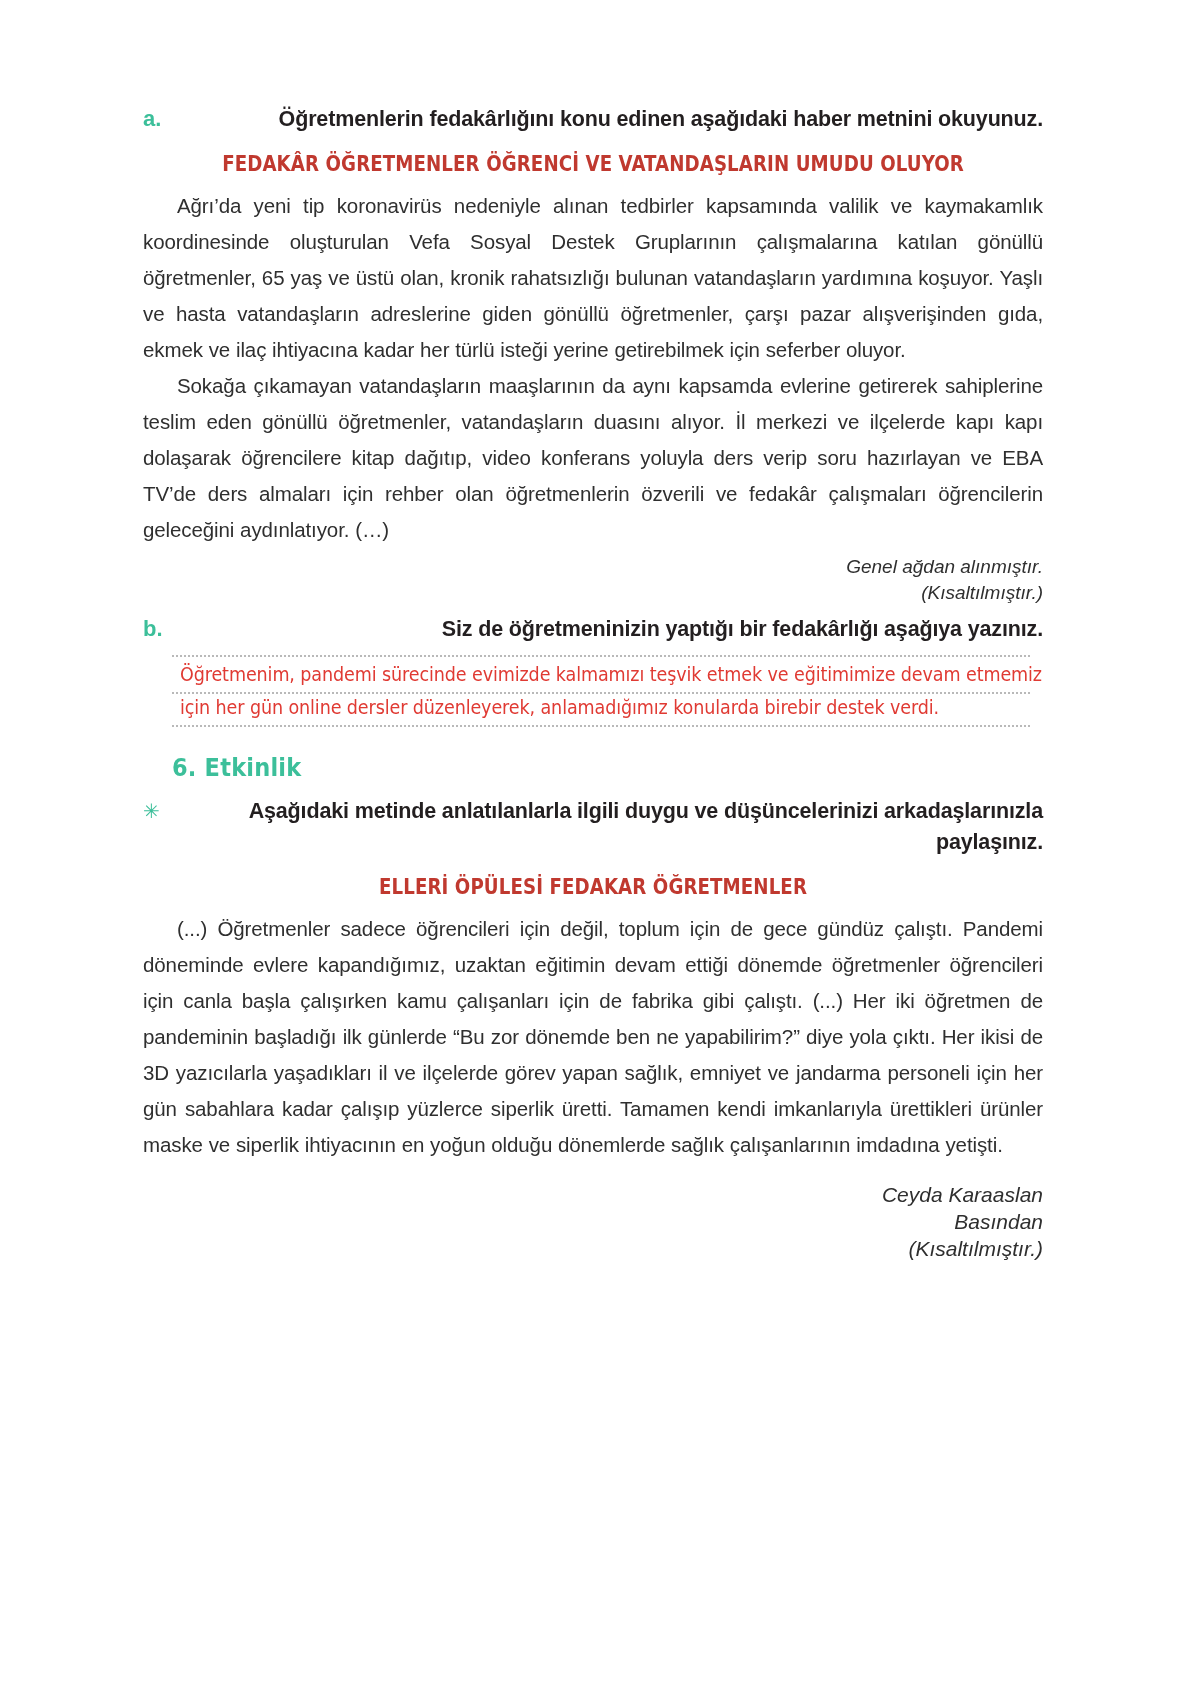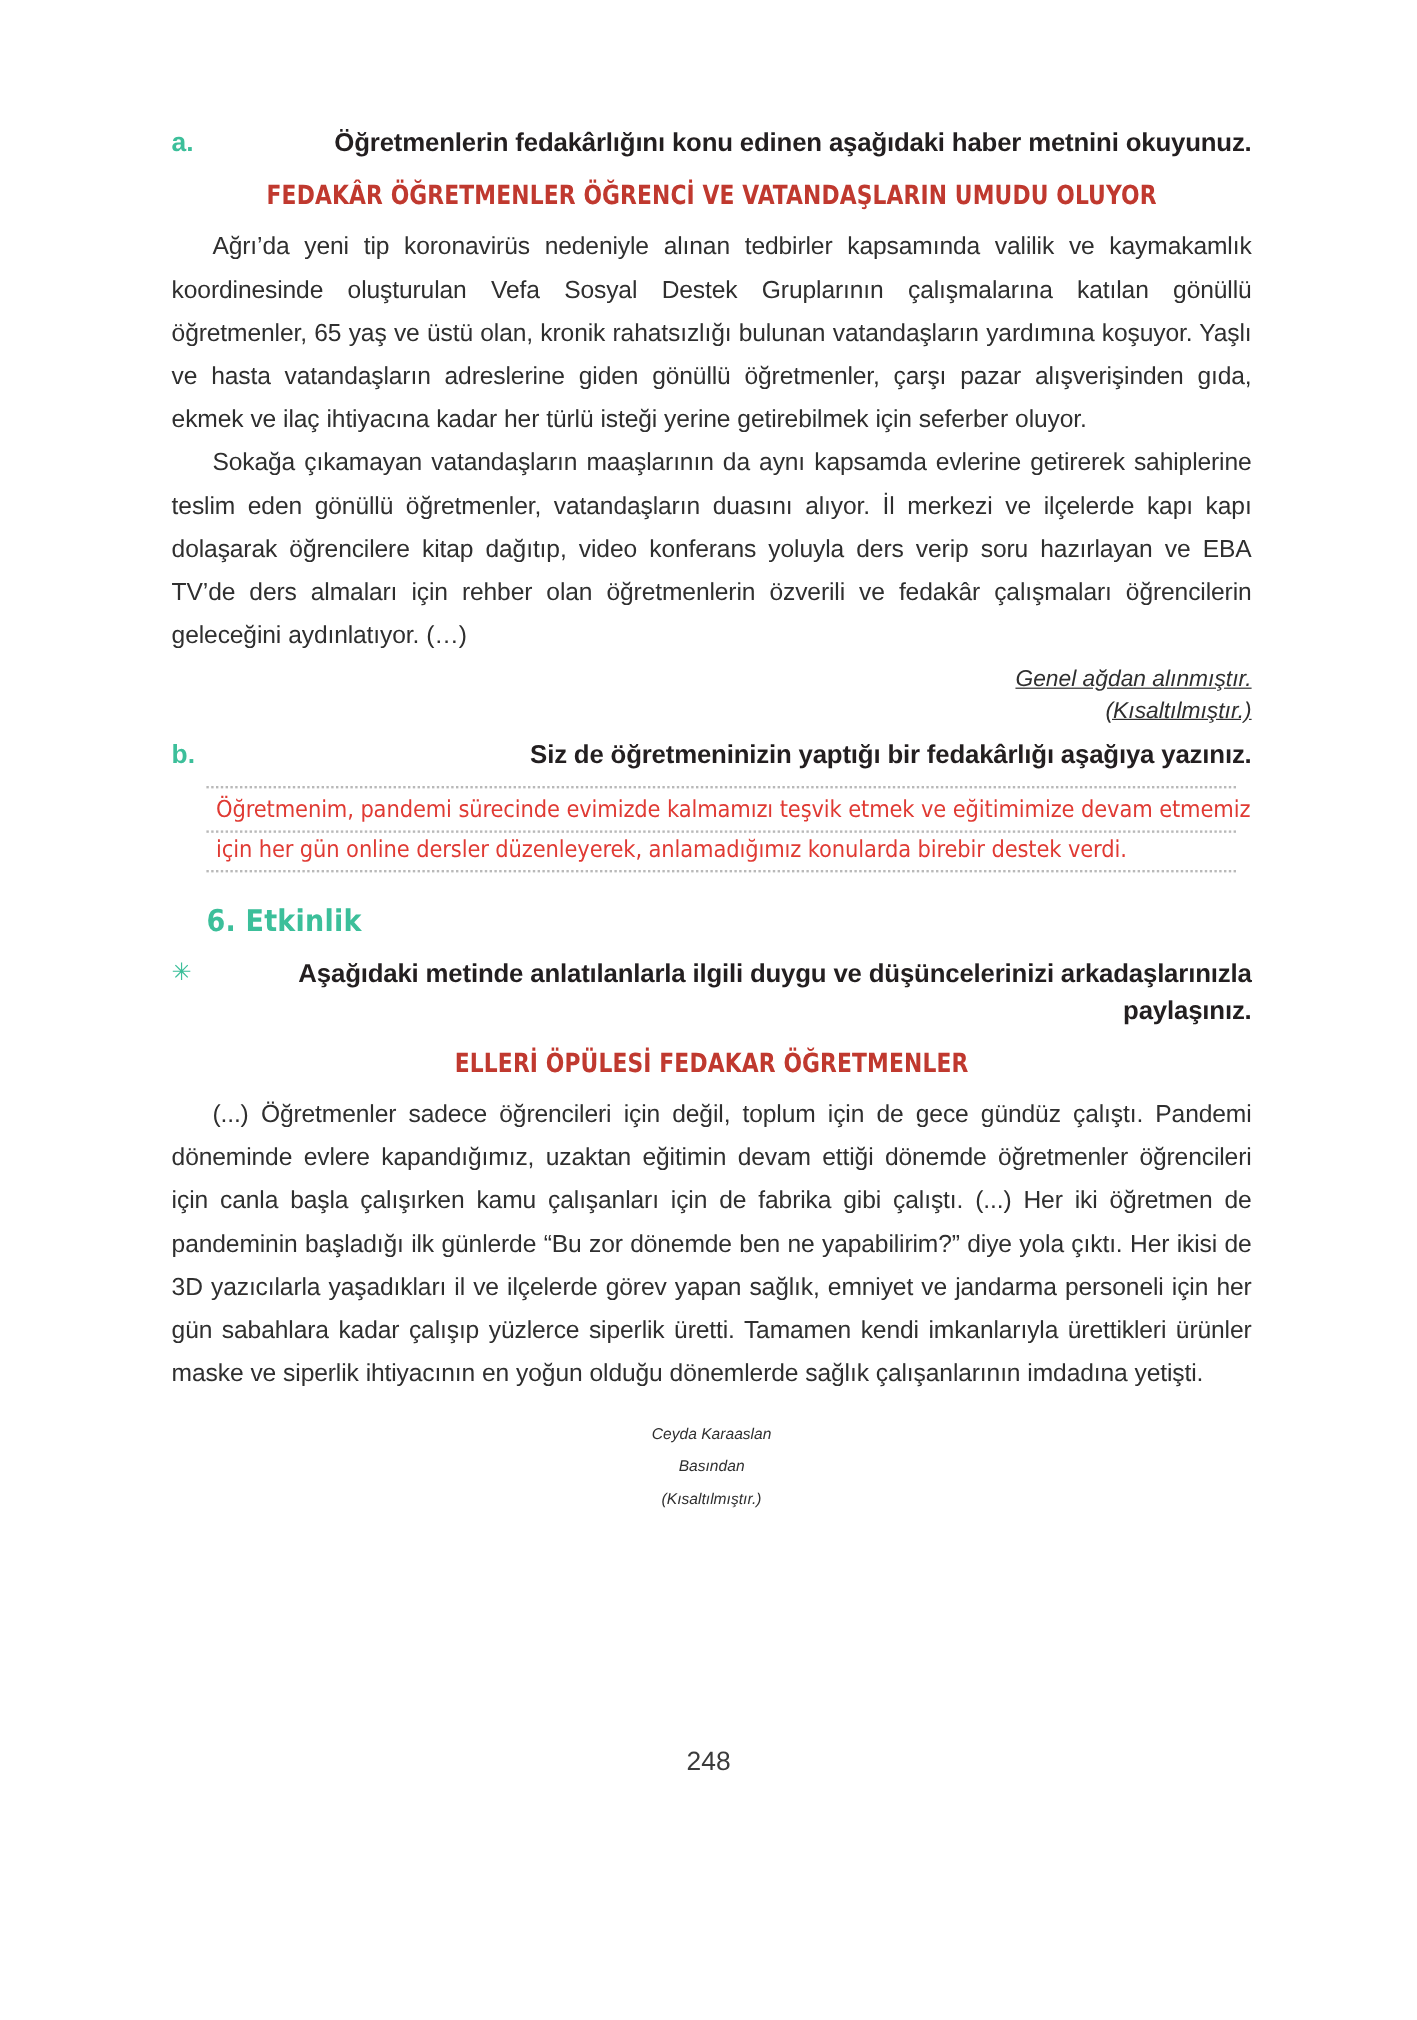--- a/index.html
+++ b/index.html
@@ -104,21 +104,21 @@
 
   
   .attribution {
     text-align: right;
     font-style: italic;
     font-size: 19px;
     line-height: 26px;
     color: #2f2f2f;
     margin: 6px 0 0 0;
   }
-  .attribution div { display: block; text-decoration: underline; }
+  .attribution div { display: block; }
 
   
   .answer-block {
     margin: 8px 0 4px 29px;
     width: 858px;
   }
   .answer-line {
     color: #e03a33;
     font-size: 19.5px;
     line-height: 28px;
@@ -137,23 +137,23 @@
     position: absolute;
     left: 0;
     top: 1455px;
     width: 1181px;
     text-align: center;
     font-size: 22px;
     color: #3b3b3b;
   }
 
   .bottom-attribution {
-    text-align: center;
+    text-align: right;
     font-style: italic;
-    font-size: 13px;
+    font-size: 21px;
     line-height: 27px;
     color: #2f2f2f;
     margin-top: 18px;
   }
 </style>
 </head>
 <body>
 
 <div class="page">
   <div class="content">
@@ -200,14 +200,13 @@
     <p class="body-par">(...) Öğretmenler sadece öğrencileri için değil, toplum için de gece gündüz çalıştı. Pandemi döneminde evlere kapandığımız, uzaktan eğitimin devam ettiği dönemde öğretmenler öğrencileri için canla başla çalışırken kamu çalışanları için de fabrika gibi çalıştı. (...) Her iki öğretmen de pandeminin başladığı ilk günlerde “Bu zor dönemde ben ne yapabilirim?” diye yola çıktı. Her ikisi de 3D yazıcılarla yaşadıkları il ve ilçelerde görev yapan sağlık, emniyet ve jandarma personeli için her gün sabahlara kadar çalışıp yüzlerce siperlik üretti. Tamamen kendi imkanlarıyla ürettikleri ürünler maske ve siperlik ihtiyacının en yoğun olduğu dönemlerde sağlık çalışanlarının imdadına yetişti.</p>
 
     <div class="bottom-attribution">
       <div>Ceyda Karaaslan</div>
       <div>Basından</div>
       <div>(Kısaltılmıştır.)</div>
     </div>
 
   </div>
 
-  <div class="page-number">248</div>
 </div>
 
 </body></html>

